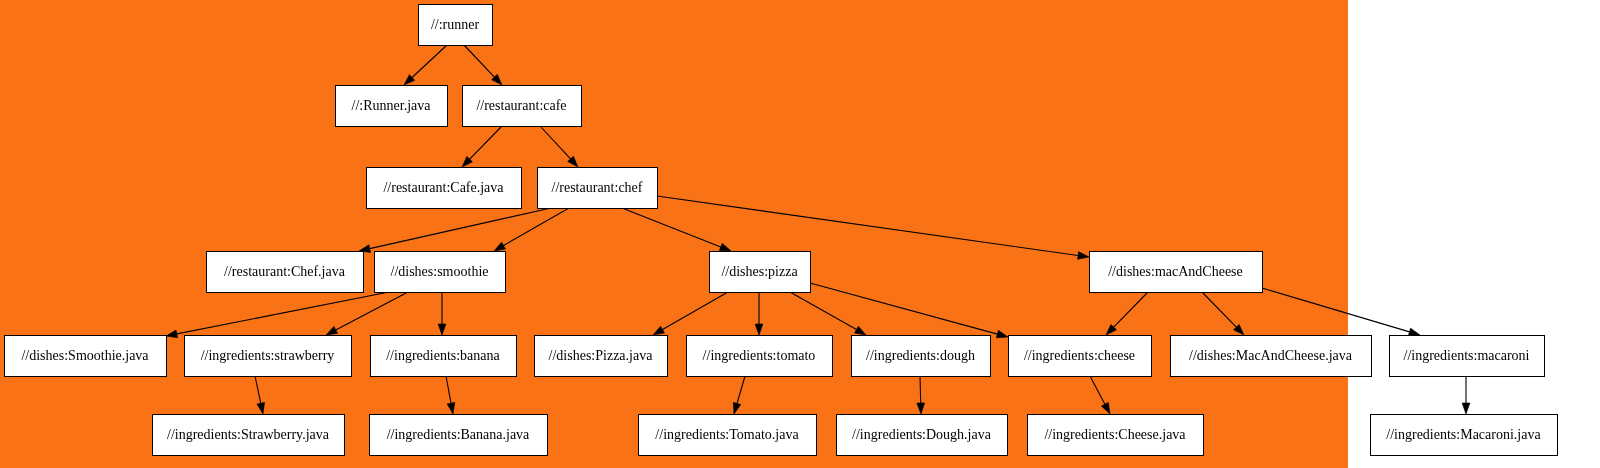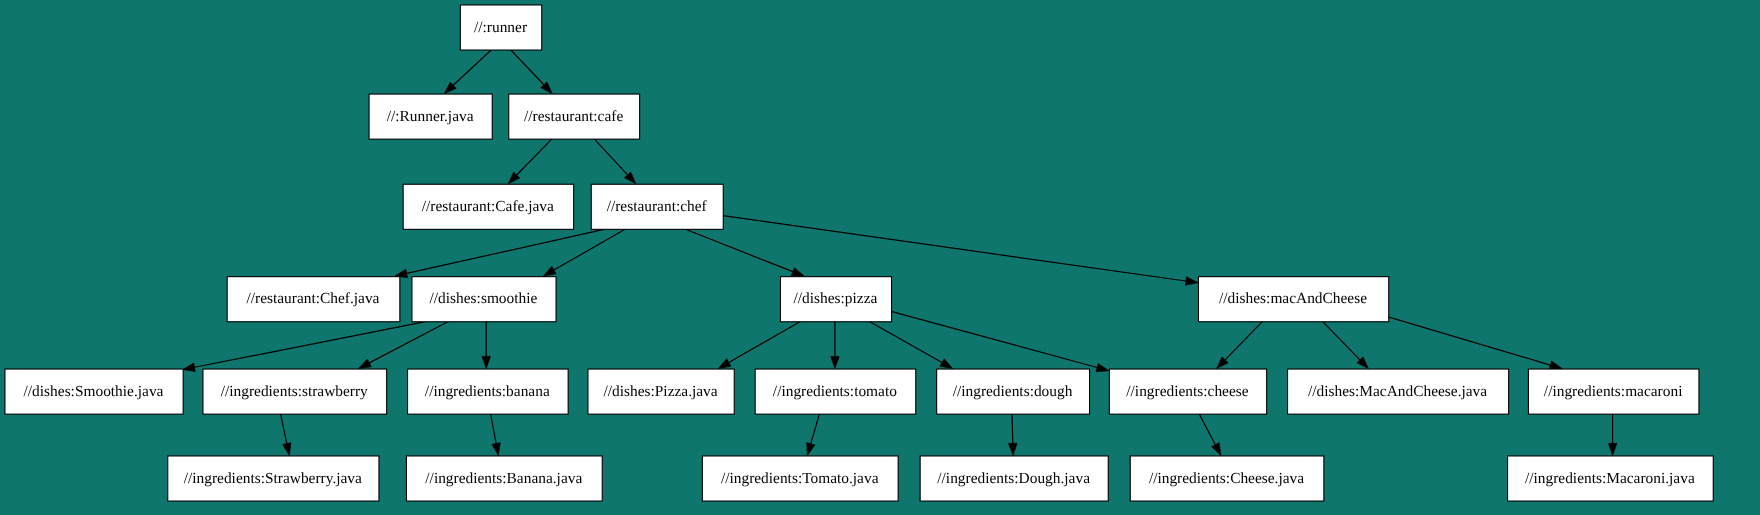--- a/index.html
+++ b/index.html
@@ -2,23 +2,23 @@
 <html><head>
 <meta charset="utf-8">
 <style>
   html, body {
     margin: 0;
     padding: 0;
     background: #ffffff;
   }
   #graph-root {
     position: relative;
-    width: 1600px;
+    width: 1348px;
     height: 468px;
-    background: #0f766e;
+    background: #f97316;
     font-family: "Liberation Serif", "DejaVu Serif", serif;
     text-decoration: underline;
   }
   svg#graph-canvas {
     display: block;
     width: 1600px;
     height: 468px;
   }
   .node-rect {
     fill: #ffffff;

